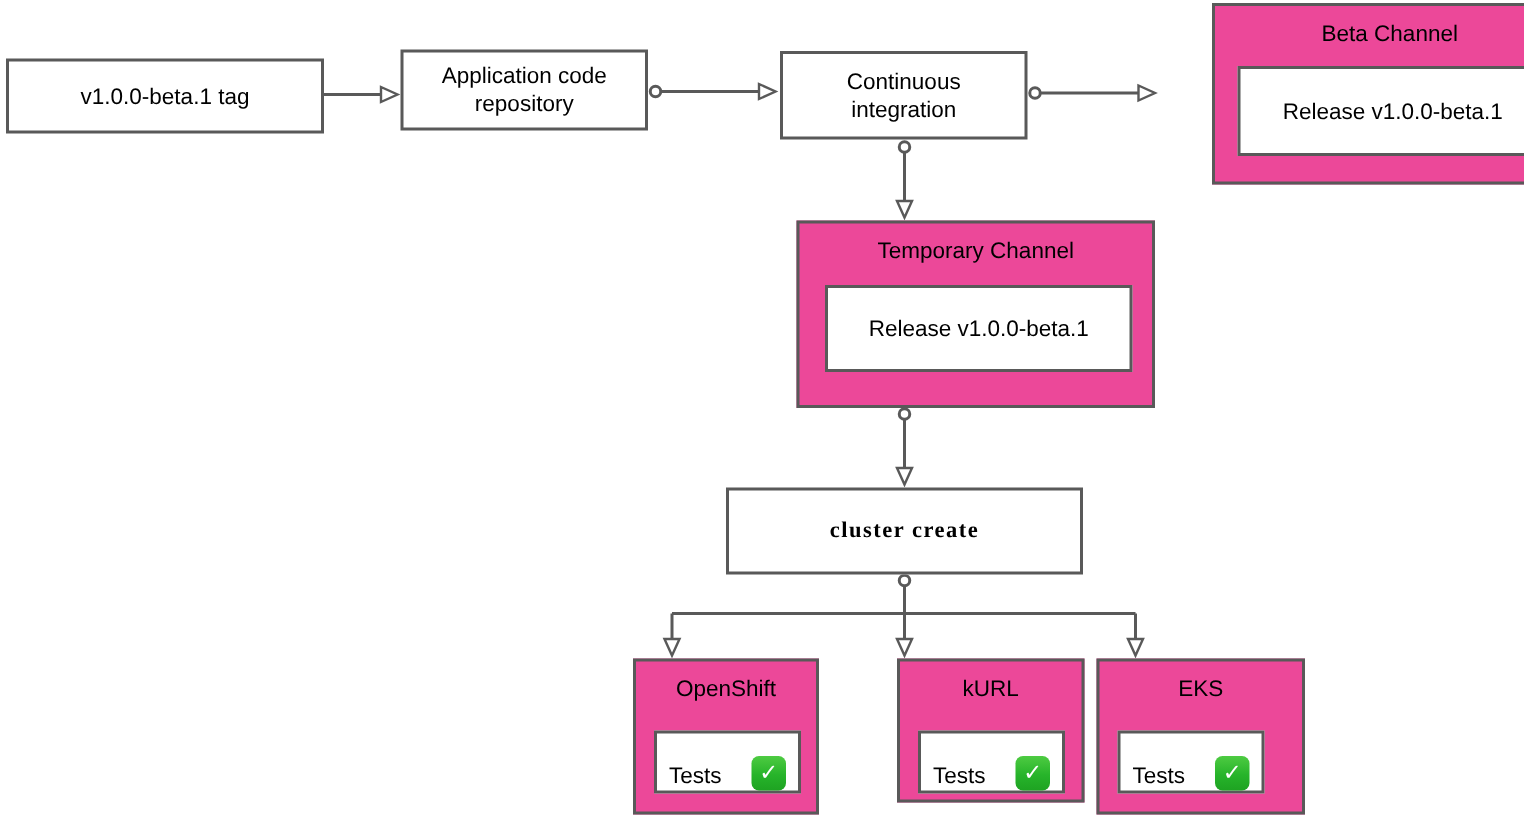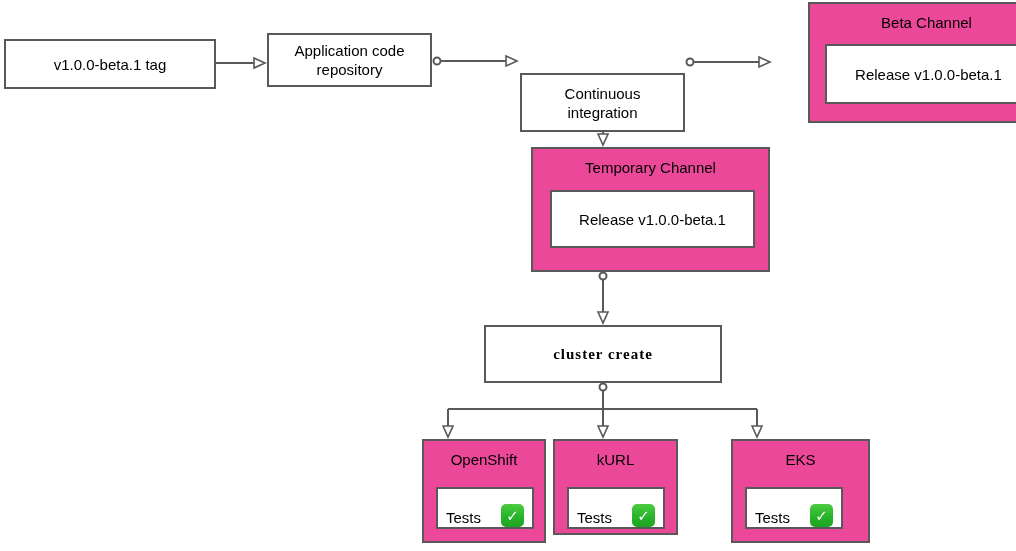--- a/index.html
+++ b/index.html
@@ -44,21 +44,21 @@
     display: flex;
     align-items: center;
     justify-content: center;
     text-align: center;
   }
   .mono {
     font-family: Liberation Serif, serif;
     font-weight: bold;
     letter-spacing: 1px;
   }
-  .wrap-narrow { padding: 1px 20px; margin-top: 39px; }
+  .wrap-narrow { padding: 1px 20px; }
   .tests-box {
     position: absolute;
     left: 12px;
     top: 46px;
     width: 98px;
     height: 42px;
     background: #ffffff;
     border: 2px solid #595959;
     box-sizing: border-box;
     display: flex;
@@ -172,21 +172,21 @@
   <div class="group" style="left:386px; top:439px; width:124px; height:104px;">
     <div class="group-title">OpenShift</div>
     <div class="tests-box">
       <span>Tests</span>
       <span class="check-badge">
         <span>✓</span>
       </span>
     </div>
   </div>
 
-  <div class="group" style="left:517px; top:439px; width:125px; height:96px;">
+  <div class="group" style="left:562px; top:439px; width:125px; height:96px;">
     <div class="group-title">kURL</div>
     <div class="tests-box">
       <span>Tests</span>
       <span class="check-badge">
         <span>✓</span>
       </span>
     </div>
   </div>
 
   <div class="group" style="left:695px; top:439px; width:139px; height:104px;">

